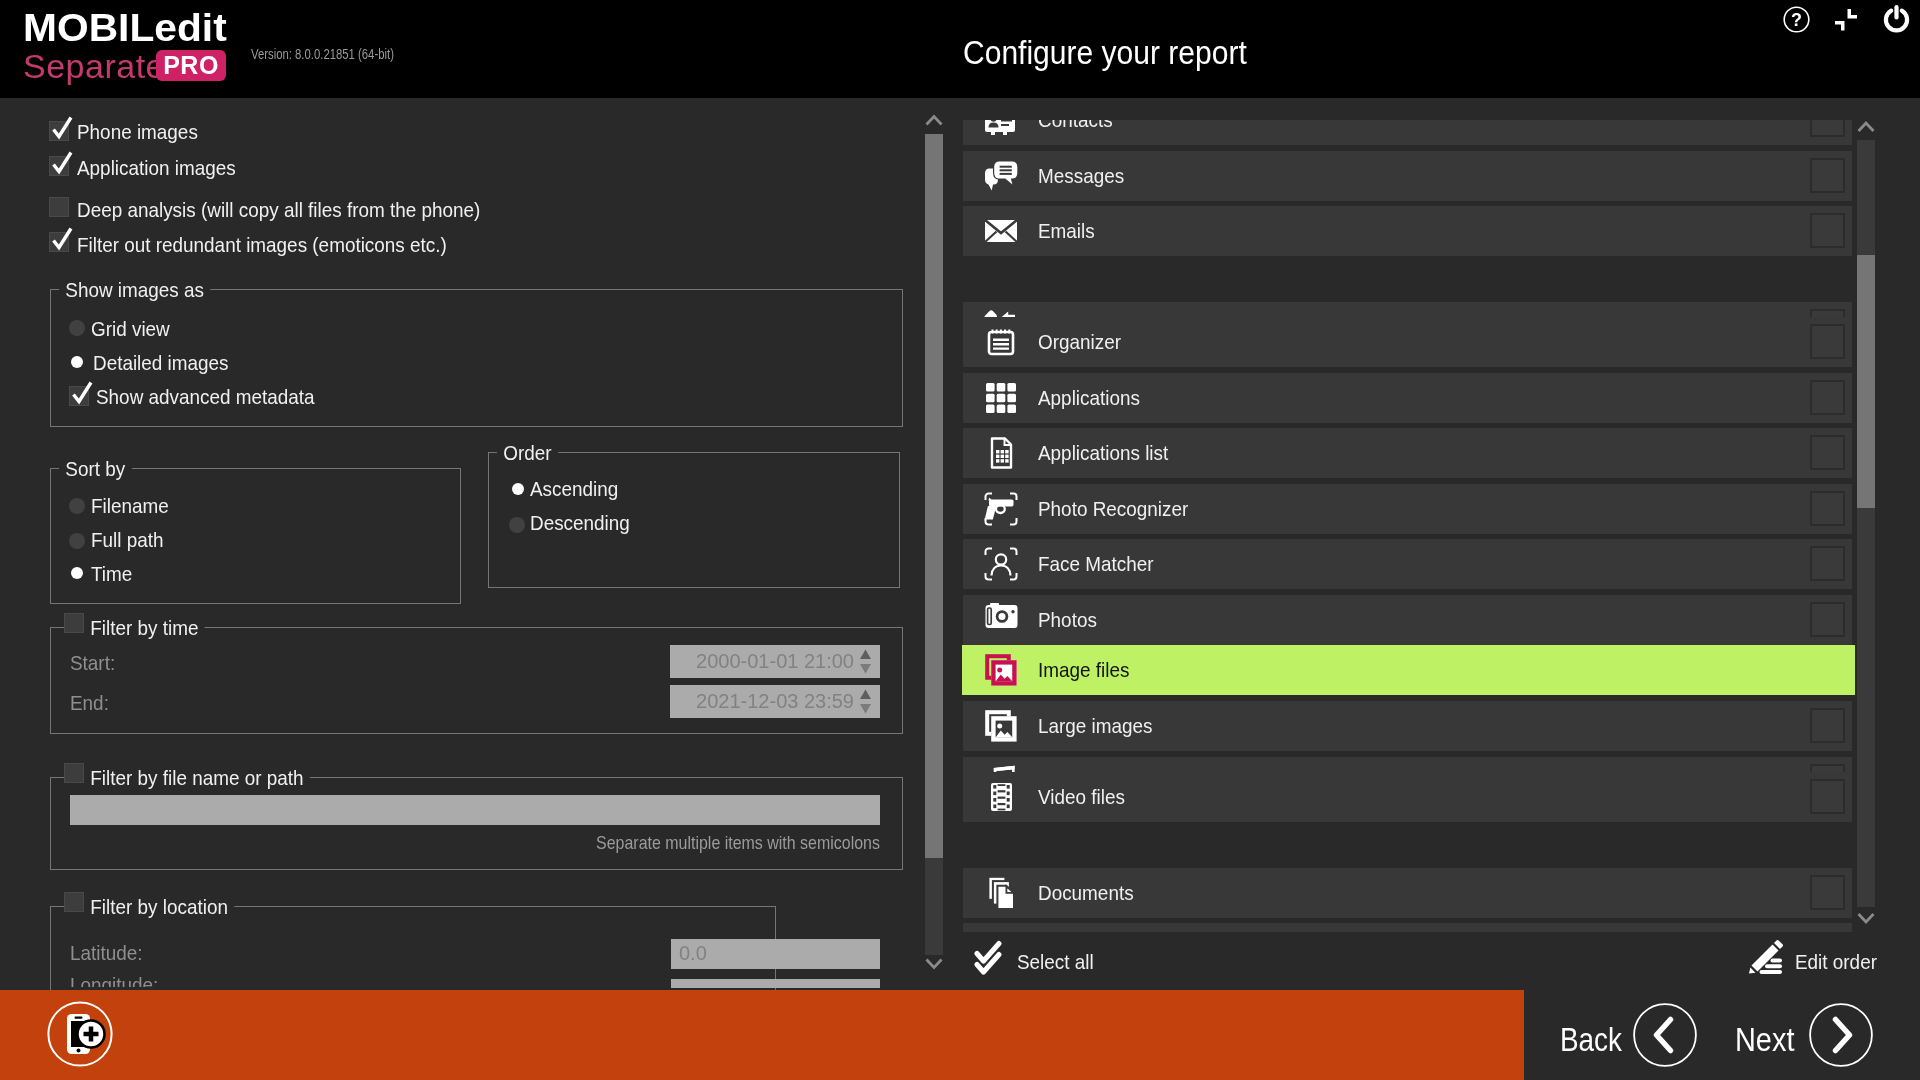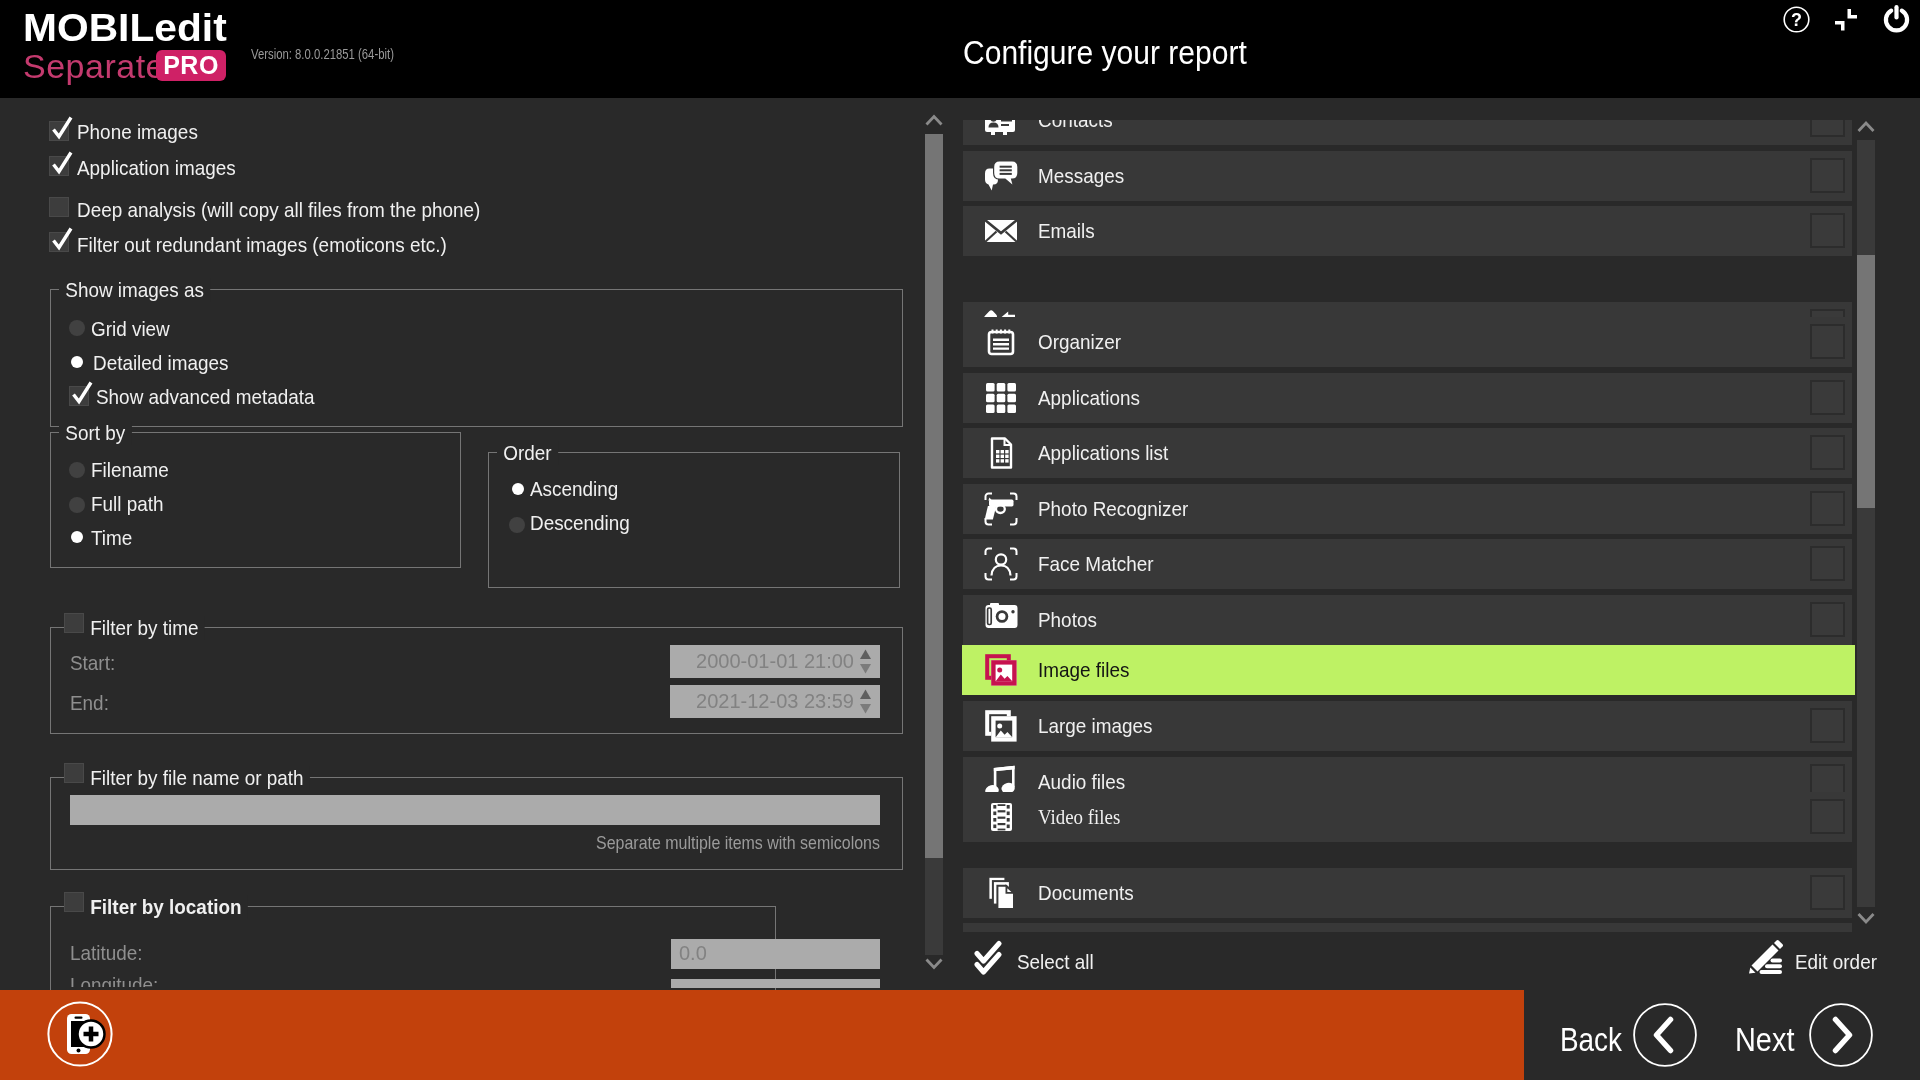--- a/index.html
+++ b/index.html
@@ -97,21 +97,21 @@
     <div class="rad sel" style="left:20px;top:66px;"></div>
     <div class="lbl sx" style="left:42px;top:61px;">Detailed images</div>
     <div class="cb chk" style="left:18px;top:96px;">
         <svg width="24" height="28" viewBox="0 0 24 28">
           <path d="M2.5 14.5 L8 21.5 L20 2.5" stroke="#fff" stroke-width="3.4" fill="none"></path>
         </svg>
       </div>
     <div class="lbl sx" style="left:45px;top:95px;">Show advanced metadata</div>
   </div>
 
-  <div class="grp" style="left:50px;top:432px;width:411px;height:136px;">
+  <div class="grp" style="left:50px;top:468px;width:411px;height:136px;">
     <div class="leg sx">Sort by</div>
     <div class="rad" style="left:18px;top:29px;"></div>
     <div class="lbl sx" style="left:40px;top:25px;">Filename</div>
     <div class="rad" style="left:18px;top:64px;"></div>
     <div class="lbl sx" style="left:40px;top:59px;">Full path</div>
     <div class="rad sel" style="left:20px;top:98px;"></div>
     <div class="lbl sx" style="left:40px;top:93px;">Time</div>
   </div>
 
   <div class="grp" style="left:488px;top:452px;width:412px;height:136px;">
@@ -143,21 +143,21 @@
     </svg>
   </div>
 
   <div class="grp" style="left:50px;top:777px;width:853px;height:93px;">
     <div class="leg sx" style="left:33px;">Filter by file name or path</div>
   </div>
   <div class="cb" style="left:64px;top:763px;"></div>
   <div class="inp" style="left:70px;top:795px;width:810px;height:30px;background:#ababab;"></div>
   <div class="lbl" style="right:1040px;top:832px;color:#9b9b9b;font-size:19px;transform:scaleX(.84);transform-origin:100% 0;">Separate multiple items with semicolons</div>
 
-  <div class="grp" style="left:50px;top:906px;width:726px;height:110px;font-weight:bold;">
+  <div class="grp" style="left:50px;top:906px;width:726px;height:110px;">
     <div class="leg sx" style="left:33px;">Filter by location</div>
   </div>
   <div class="cb" style="left:64px;top:892px;"></div>
   <div class="lbl dis sx" style="left:70px;top:941px;">Latitude:</div>
   <div class="inp" style="left:671px;top:939px;width:209px;height:30px;background:#ababab;text-align:center;">
     <span style="position:absolute;left:8px;top:3px;">0.0</span>
   </div>
   <div class="lbl dis sx" style="left:70px;top:973px;clip-path:inset(0 0 10px 0);">Longitude:</div>
   <div class="inp" style="left:671px;top:979px;width:209px;height:9px;background:#ababab;"></div>
 
@@ -343,21 +343,21 @@
         <div class="row" style="top:637px;">
           <div class="rlbl">Audio files</div>
           <div class="rcb"></div>
           <div class="ric"><svg width="34" height="34" viewBox="0 0 34 34">
               <path d="M9.8 24.5 L9.8 2.9 L30.6 0.8 L30.6 21.8 L28 21.8 L28 4.4 L12.4 6.1 L12.4 24.5 Z" fill="#fff"></path>
  <path d="M9.8 2.9 L30.6 0.8 L30.6 4.2 L9.8 6.3 Z" fill="#fff"></path>
  <ellipse cx="8" cy="25.7" rx="6.9" ry="5.5" fill="#fff" transform="rotate(-12 8 25.7)"></ellipse>
  <ellipse cx="24.2" cy="23.2" rx="6.7" ry="5.4" fill="#fff" transform="rotate(-12 24.2 23.2)"></ellipse>
             </svg></div>
         </div>
-        <div class="row" style="top:672px;font-family:Liberation Serif, serif;">
+        <div class="row" style="top:652px;">
           <div class="rlbl">Video files</div>
           <div class="rcb"></div>
           <div class="ric"><svg width="34" height="34" viewBox="0 0 34 34">
               <rect x="7" y="3" width="21" height="28" rx="2" fill="#fff"></rect>
  <g fill="#393939">
  <rect x="9.3" y="5" width="3" height="3.6"></rect>
                 <rect x="9.3" y="11.5" width="3" height="3.6"></rect>
                 <rect x="9.3" y="18" width="3" height="3.6"></rect>
                 <rect x="9.3" y="24.5" width="3" height="3.6"></rect>
  <rect x="22.7" y="5" width="3" height="3.6"></rect>

